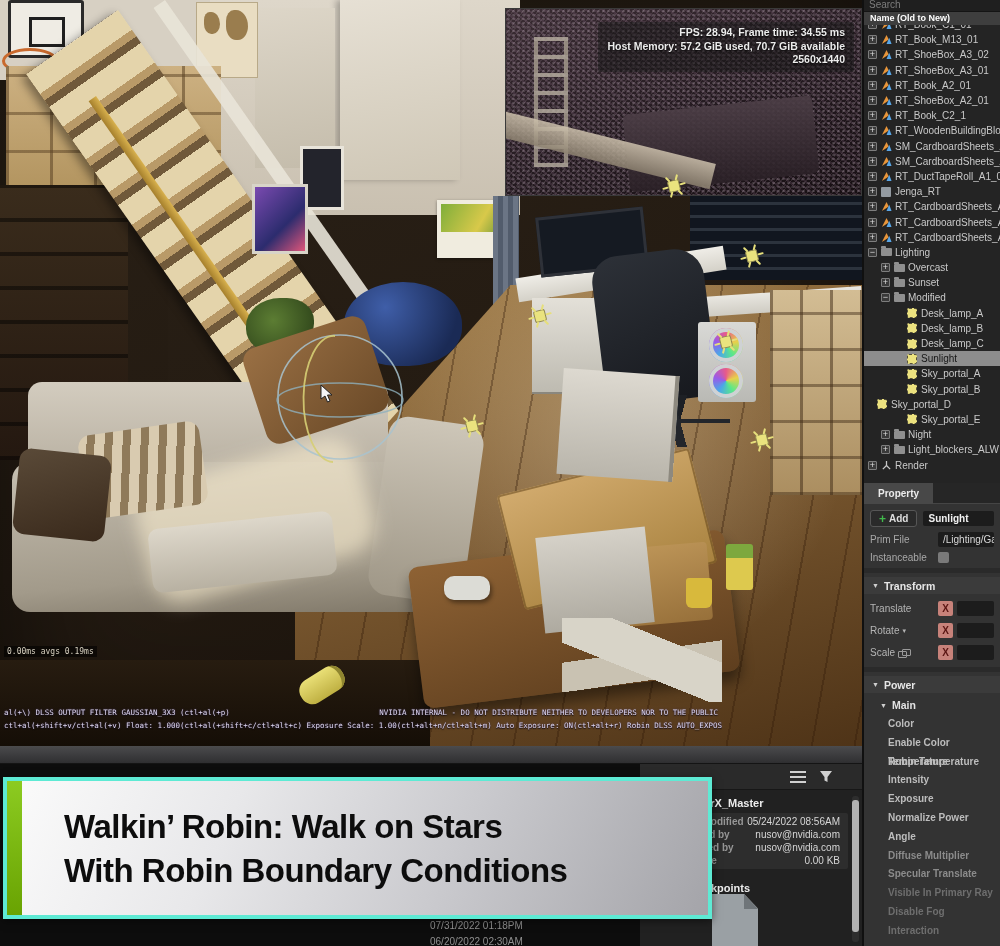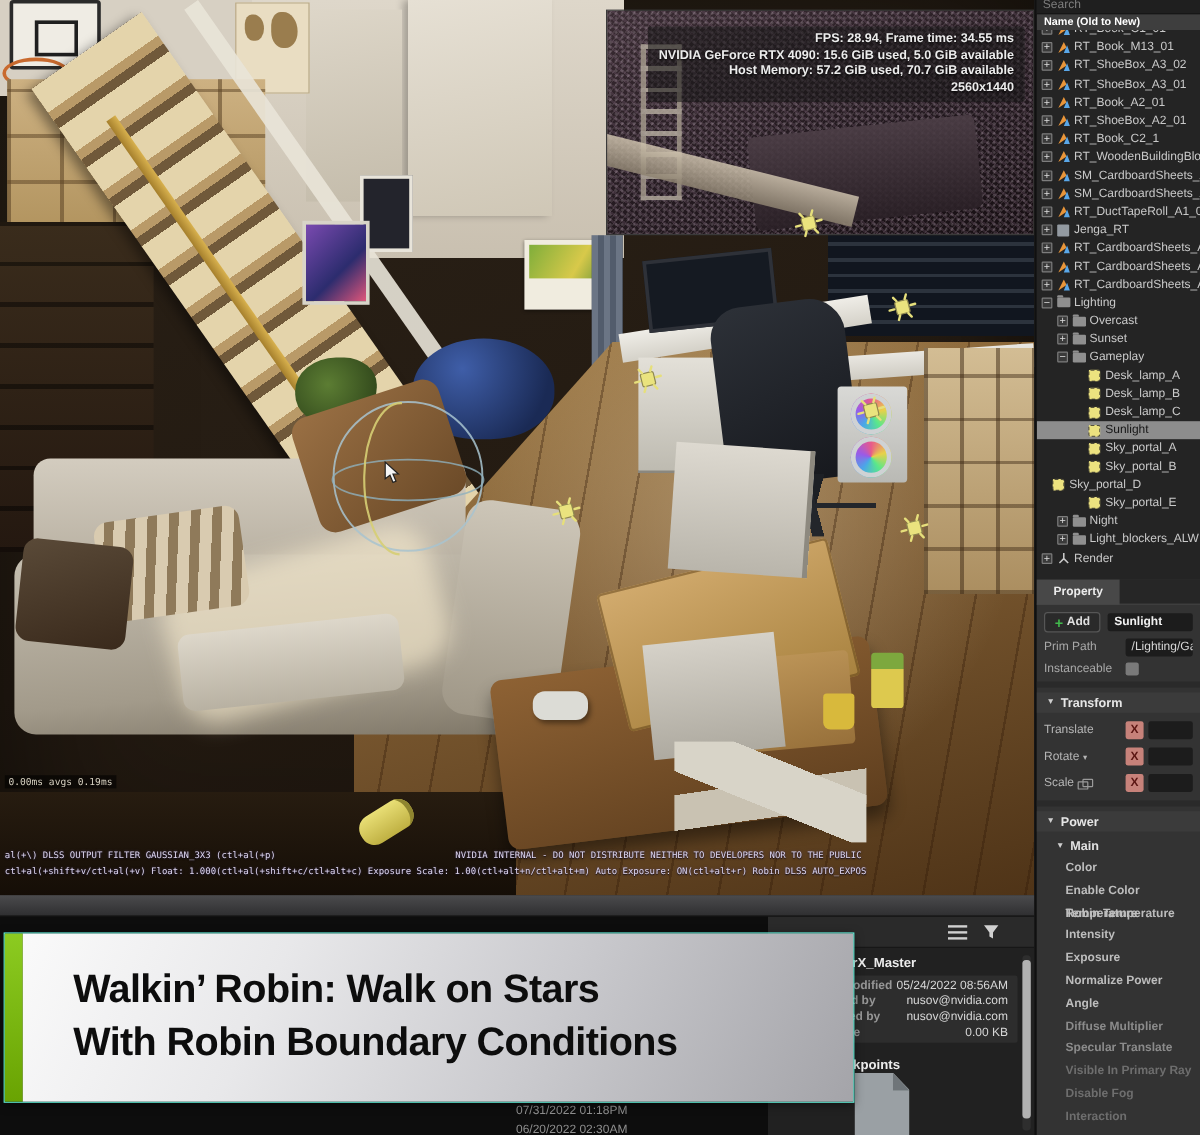--- a/index.html
+++ b/index.html
@@ -175,21 +175,21 @@
   .cp-checkpoints { margin-top:10px; }
   .doc-icon { position:absolute; left:72px; top:130px; width:46px; height:60px; background:#9aa0a4;
     clip-path:polygon(0 0,70% 0,100% 24%,100% 100%,0 100%); }
   .doc-icon::after { content:""; position:absolute; right:0; top:0; width:14px; height:15px; background:#6f7579;
     clip-path:polygon(0 0,100% 100%,0 100%); }
   .timestamps { position:absolute; left:430px; top:154px; }
   .timestamps div { font-size:10px; color:#8f8f8f; line-height:16px; }
 
   
   .banner { position:absolute; left:3px; top:777px; width:709px; height:142px; display:flex; z-index:5;
-    border:1px solid #5eead4; box-shadow:0 2px 8px rgba(0,0,0,.5); }
+    border:4px solid #5eead4; box-shadow:0 2px 8px rgba(0,0,0,.5); }
   .banner-accent { width:15px; background:linear-gradient(180deg,#8ccb21,#69a302); }
   .banner-body { flex:1; padding:24px 0 0 42px;
     background:linear-gradient(115deg,#fafafa 0%,#e8e8ea 30%,#cacace 62%,#a4a4a9 100%); }
   .banner-body div { font-size:33px; font-weight:bold; color:#0d0d0d; line-height:44px; letter-spacing:-.5px; }
 
   
   .right-panel { position:absolute; left:862px; top:0; width:138px; height:946px; background:#2e2e2e; border-left:2px solid #101010; }
   .stage-panel { position:absolute; left:0; top:0; width:136px; height:483px; background:#242424; overflow:hidden; }
   .search-row { height:12px; background:#1f1f1f; color:#7d7d7d; font-size:10px; padding-left:5px; line-height:10px;
     overflow:hidden; border-bottom:1px solid #141414; }
@@ -366,21 +366,20 @@
       <ellipse cx="75" cy="78" rx="63" ry="17" stroke="#8fb0bd" fill="none" stroke-width="1.4" opacity="0.8"></ellipse>
       <path d="M70 14 A 30 62 0 0 0 68 140" stroke="#d6ce74" fill="none" stroke-width="1.8" opacity="0.9"></path>
     </svg>
 
     <svg class="cursor" width="14" height="19">
       <path d="M1 1 L1 15 L5 12 L7.5 18 L10 17 L7.5 11 L12 11 Z" fill="#f5f5f5" stroke="#222" stroke-width="1"></path>
     </svg>
 
     <div class="stats" id="stats">
         <div>FPS: 28.94, Frame time: 34.55 ms</div>
-        <div>NVIDIA GeForce RTX 4090: 15.6 GiB used, 5.0 GiB available</div>
         <div>Host Memory: 57.2 GiB used, 70.7 GiB available</div>
         <div>2560x1440</div>
       </div>
 
     <div class="perf-text">0.00ms avgs 0.19ms</div>
 
     <div class="console">
       <div class="l1">
         <span>al(+\)  DLSS OUTPUT FILTER GAUSSIAN_3X3 (ctl+al(+p)</span>
         <span>NVIDIA INTERNAL - DO NOT DISTRIBUTE NEITHER TO DEVELOPERS NOR TO THE PUBLIC</span>
@@ -618,21 +617,21 @@
             <span class="tree-icon">
               <span class="ic-folder"></span>
             </span>
             <span>Sunset</span>
           </div>
           <div class="tree-row" style="padding-left: 17px;">
             <span class="expander">−</span>
             <span class="tree-icon">
               <span class="ic-folder"></span>
             </span>
-            <span>Gameplay</span>
+            <span>Modified</span>
           </div>
           <div class="tree-row" style="padding-left: 30px;">
             <span class="exp-spacer"></span>
             <span class="tree-icon">
               <span class="ic-light"></span>
             </span>
             <span>Desk_lamp_A</span>
           </div>
           <div class="tree-row" style="padding-left: 30px;">
             <span class="exp-spacer"></span>
@@ -715,21 +714,21 @@
       </div>
       <div class="prop-body">
         <div class="row-flex">
           <span class="add-btn">
             <span class="plus">+</span>
             <span>Add</span>
           </span>
           <span class="field">Sunlight</span>
         </div>
         <div class="row-flex">
-          <span class="plabel">Prim Path</span>
+          <span class="plabel">Prim File</span>
           <span class="field plain">/Lighting/Ga</span>
         </div>
         <div class="row-flex">
           <span class="plabel">Instanceable</span>
           <span class="checkbox"></span>
         </div>
 
         <div class="sec-gap"></div>
         <div class="sec-header">
           <span class="arr">▼</span>

